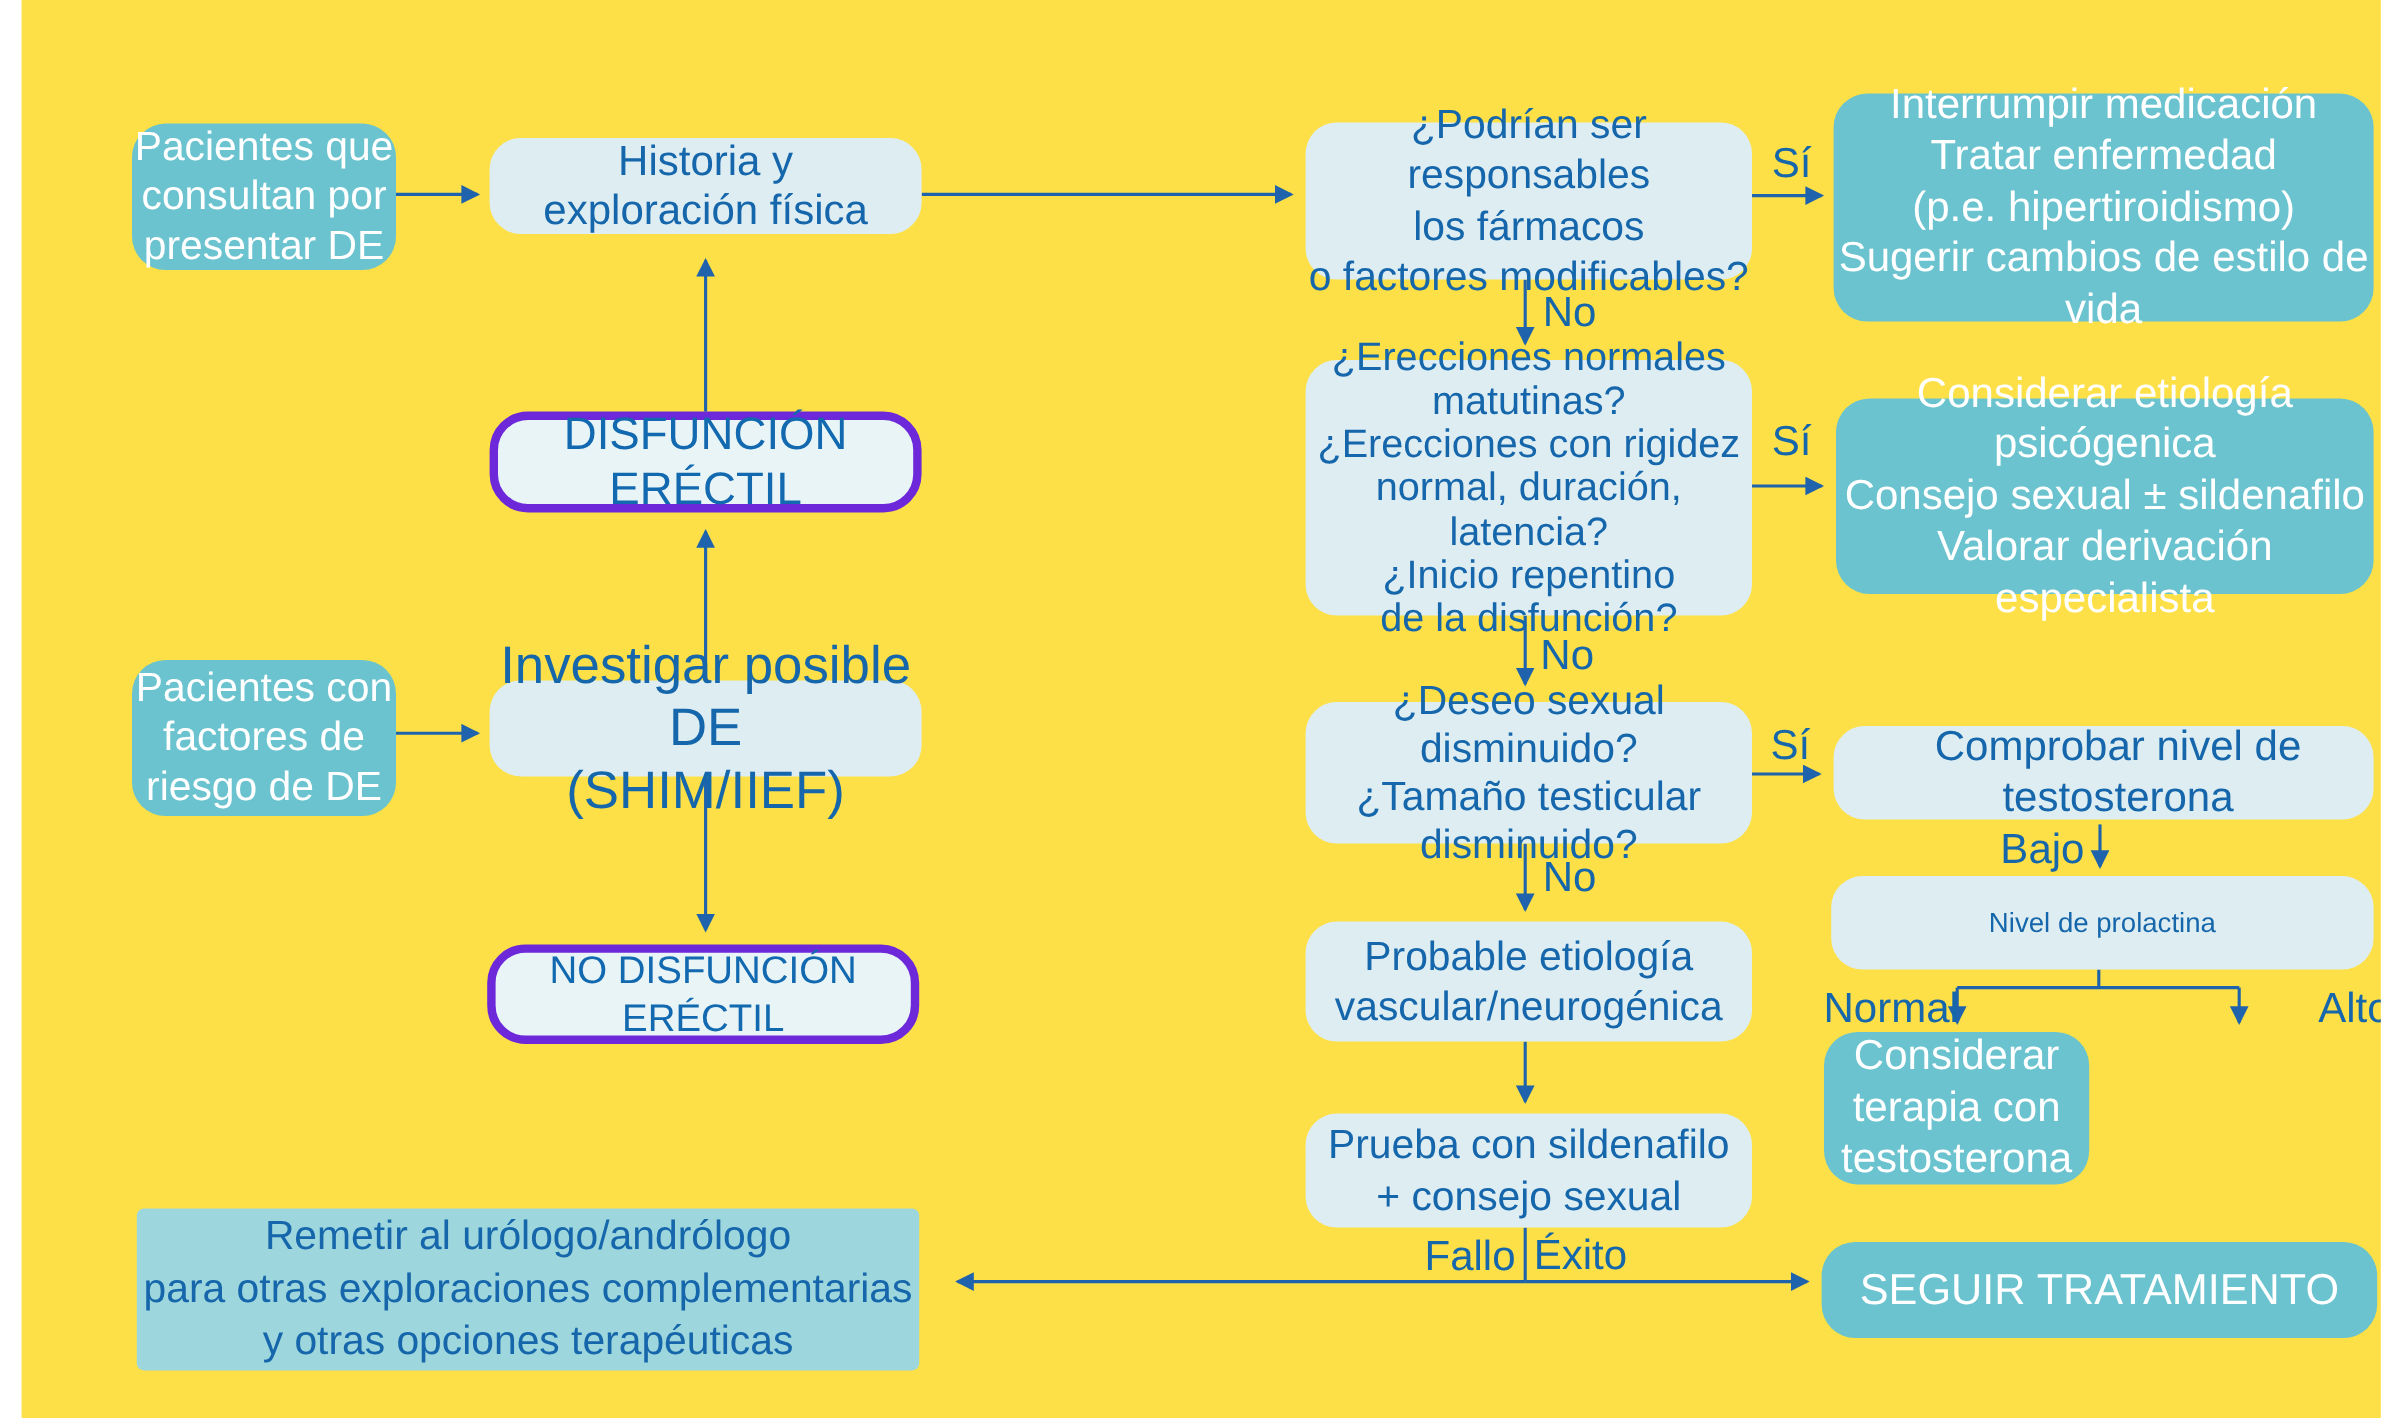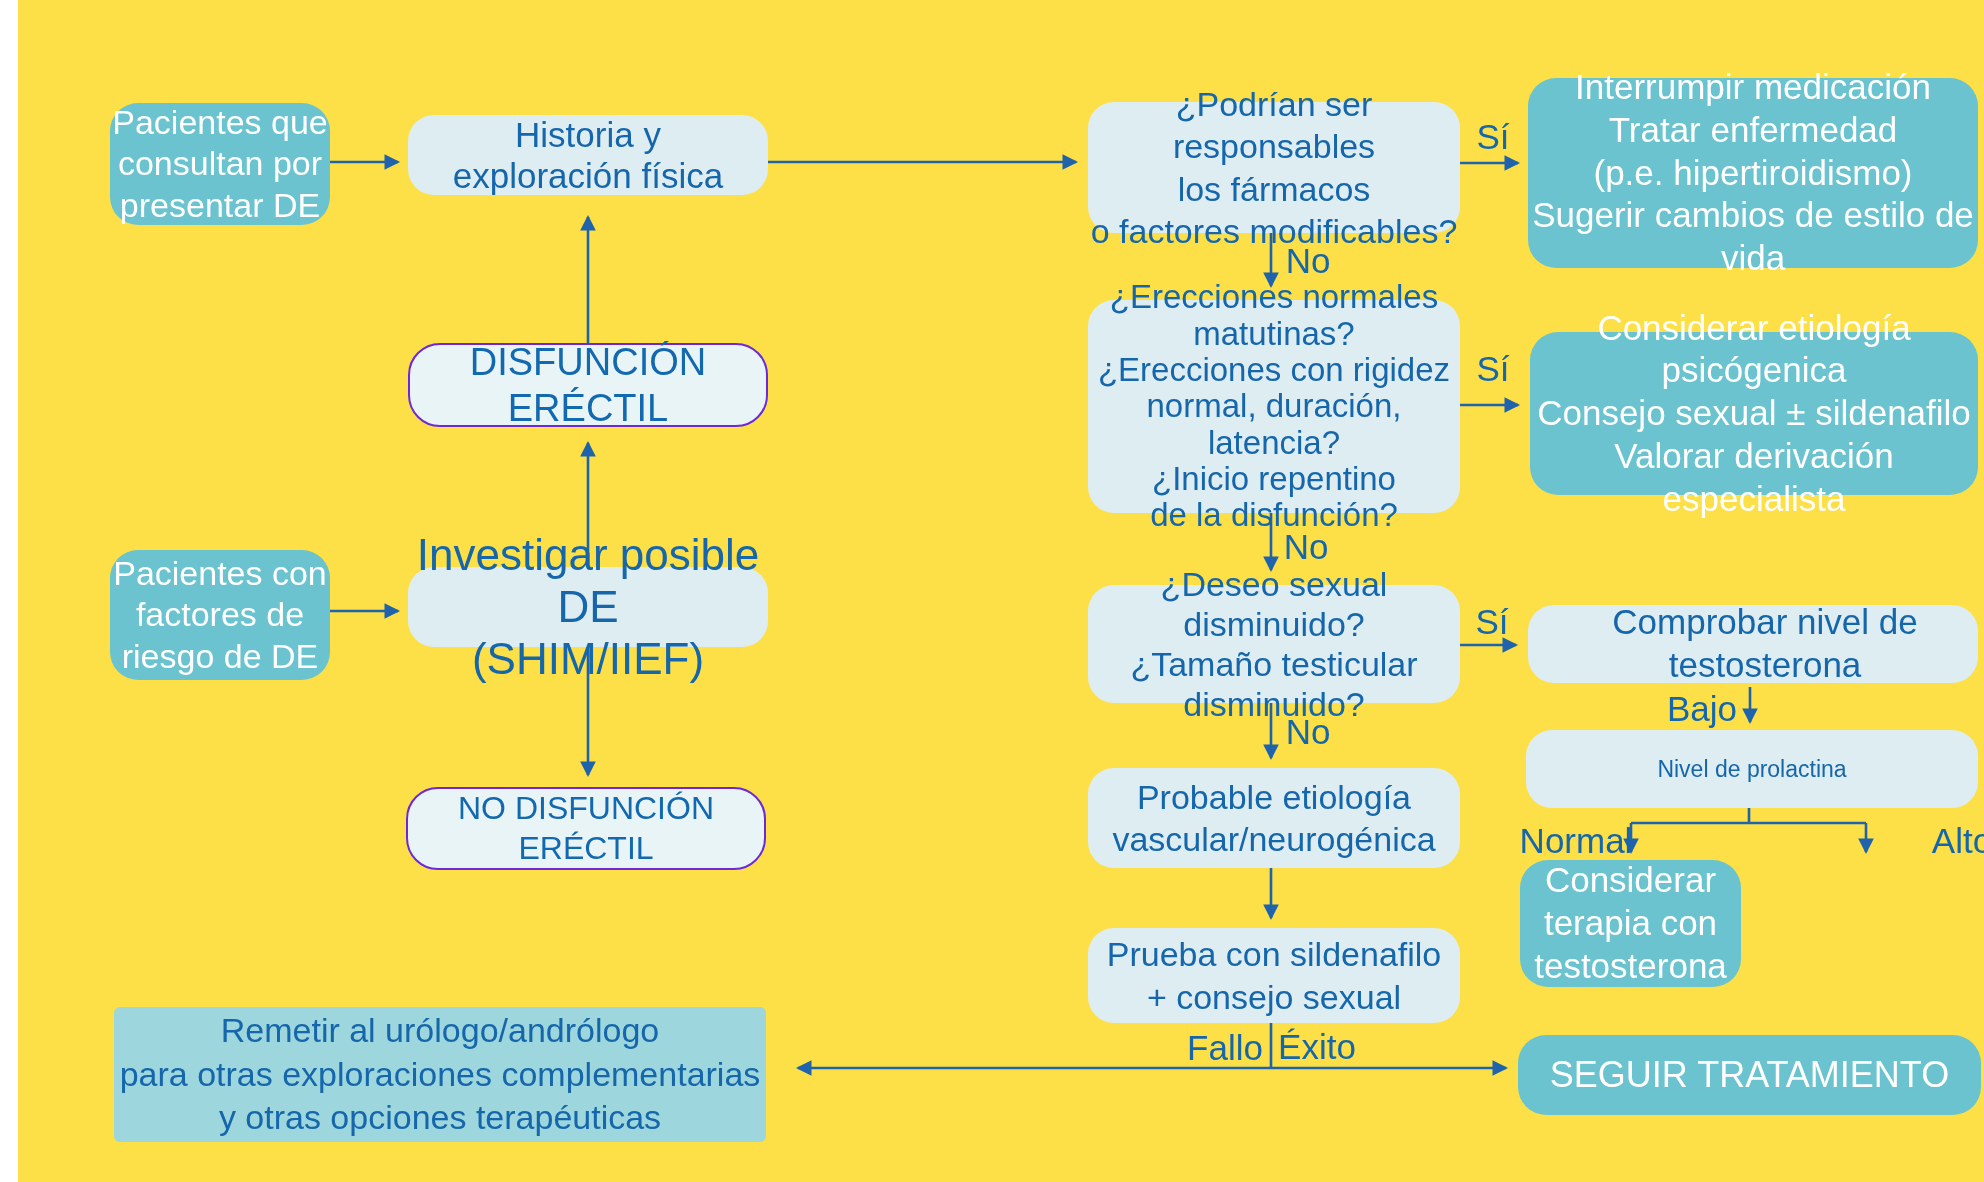--- a/index.html
+++ b/index.html
@@ -9,21 +9,21 @@
     margin-left:18px;
   }
   .node{
     position:absolute;display:flex;align-items:center;justify-content:center;
     text-align:center;white-space:pre-line;box-sizing:border-box;
     line-height:1.22;
   }
   .teal{background:#6ac3ce;color:#ffffff;border-radius:28px;}
   .teal-lt{background:#9dd6dc;color:#1566ab;border-radius:6px;}
   .light{background:#ddedf2;color:#1566ab;border-radius:26px;}
-  .outlined{background:#e8f4f6;color:#1269b0;border:2px solid #6d28d9;border-radius:32px;}
+  .outlined{background:#e8f4f6;color:#1269b0;border:7px solid #6d28d9;border-radius:32px;}
   .lbl{
     position:absolute;color:#1566ab;font-size:35px;line-height:1;
     transform:translate(-50%,-50%);white-space:nowrap;
   }
   svg.wires{position:absolute;left:0;top:0;}
 </style>
 </head>
 <body>
 
 <div id="canvas">

